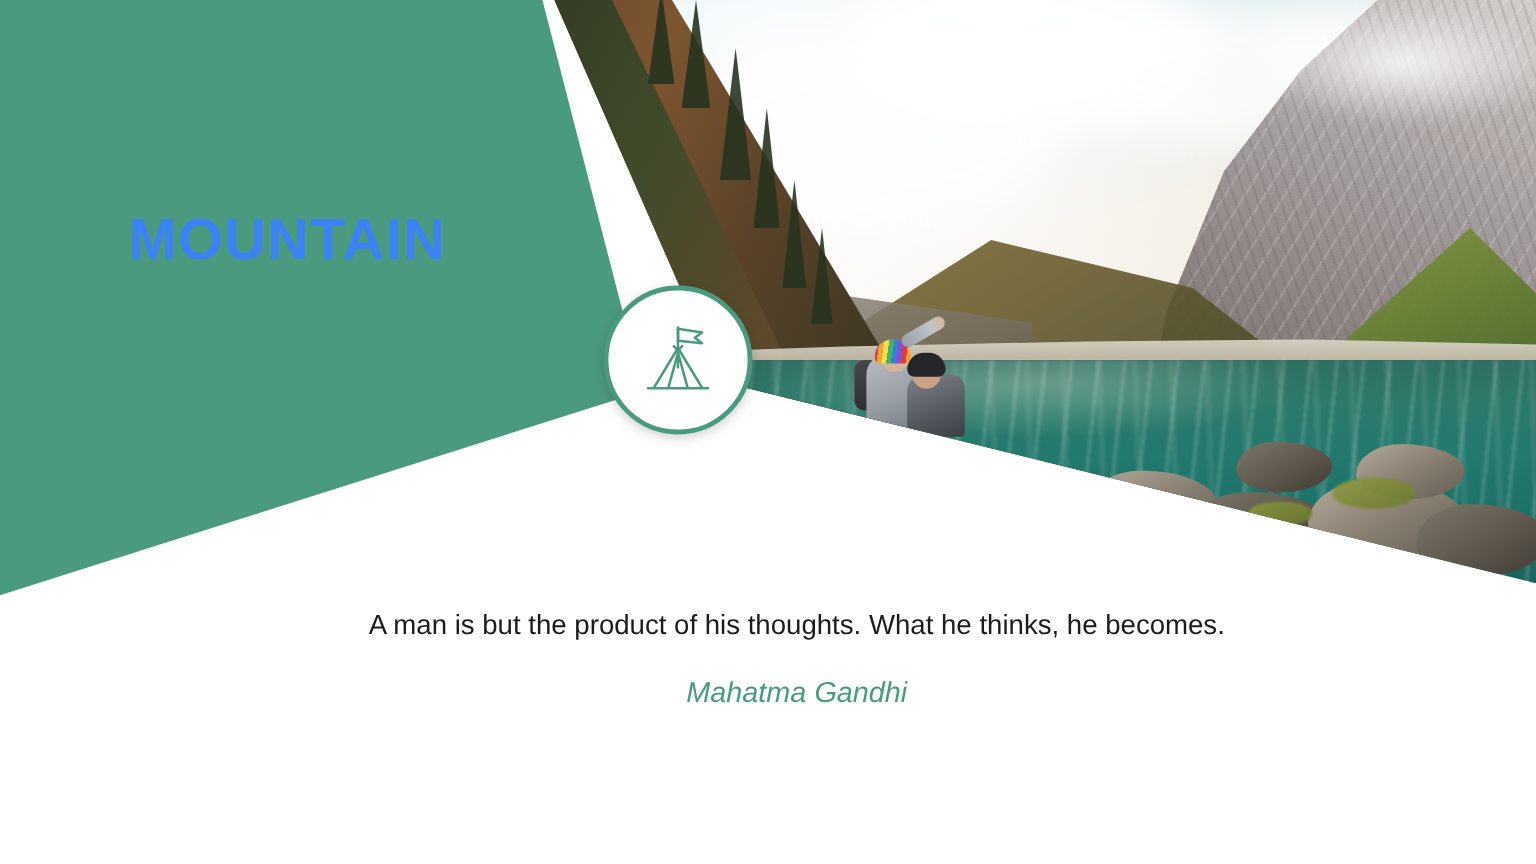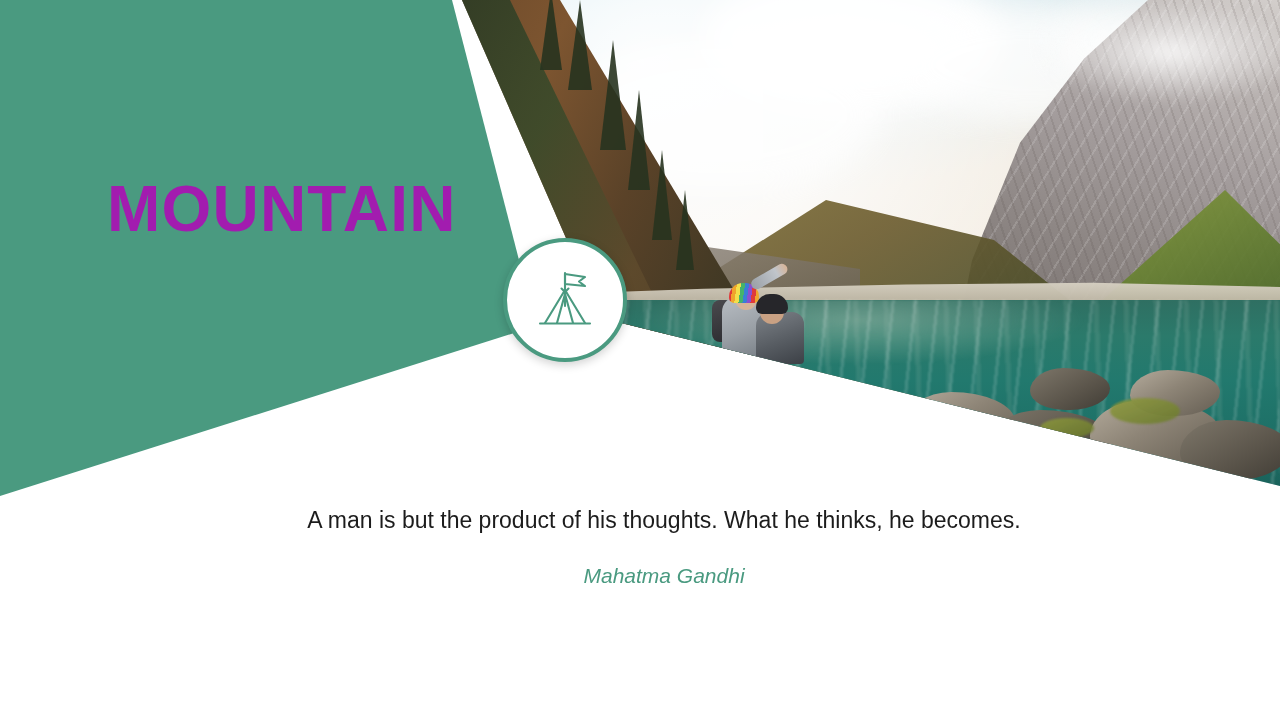--- a/index.html
+++ b/index.html
@@ -229,22 +229,22 @@
     -webkit-clip-path: polygon(0 0, 452px 0, 536px 326px, 0 496px);
     clip-path: polygon(0 0, 452px 0, 536px 326px, 0 496px);
   }
 
   
   .title {
     position: absolute;
     left: 107px;
     top: 176px;
     margin: 0;
-    color: #a21caf;
-    font-size: 64px;
+    color: #3b82f6;
+    font-size: 48px;
     font-weight: bold;
     letter-spacing: 1.2px;
     line-height: 1.05;
     white-space: nowrap;
   }
 
   
   .badge {
     position: absolute;
     left: 503px; top: 238px;
@@ -270,21 +270,21 @@
   }
   .quote {
     margin: 0;
     font-size: 23px;
     color: #1c1c1c;
     line-height: 1.35;
     font-weight: normal;
   }
   .author {
     margin: 26px 0 4px 0;
-    font-size: 21px;
+    font-size: 24px;
     font-style: italic;
     color: #4a9a80;
     line-height: 1.3;
   }
 </style>
 </head>
 <body>
 
 <div id="slide">
 

